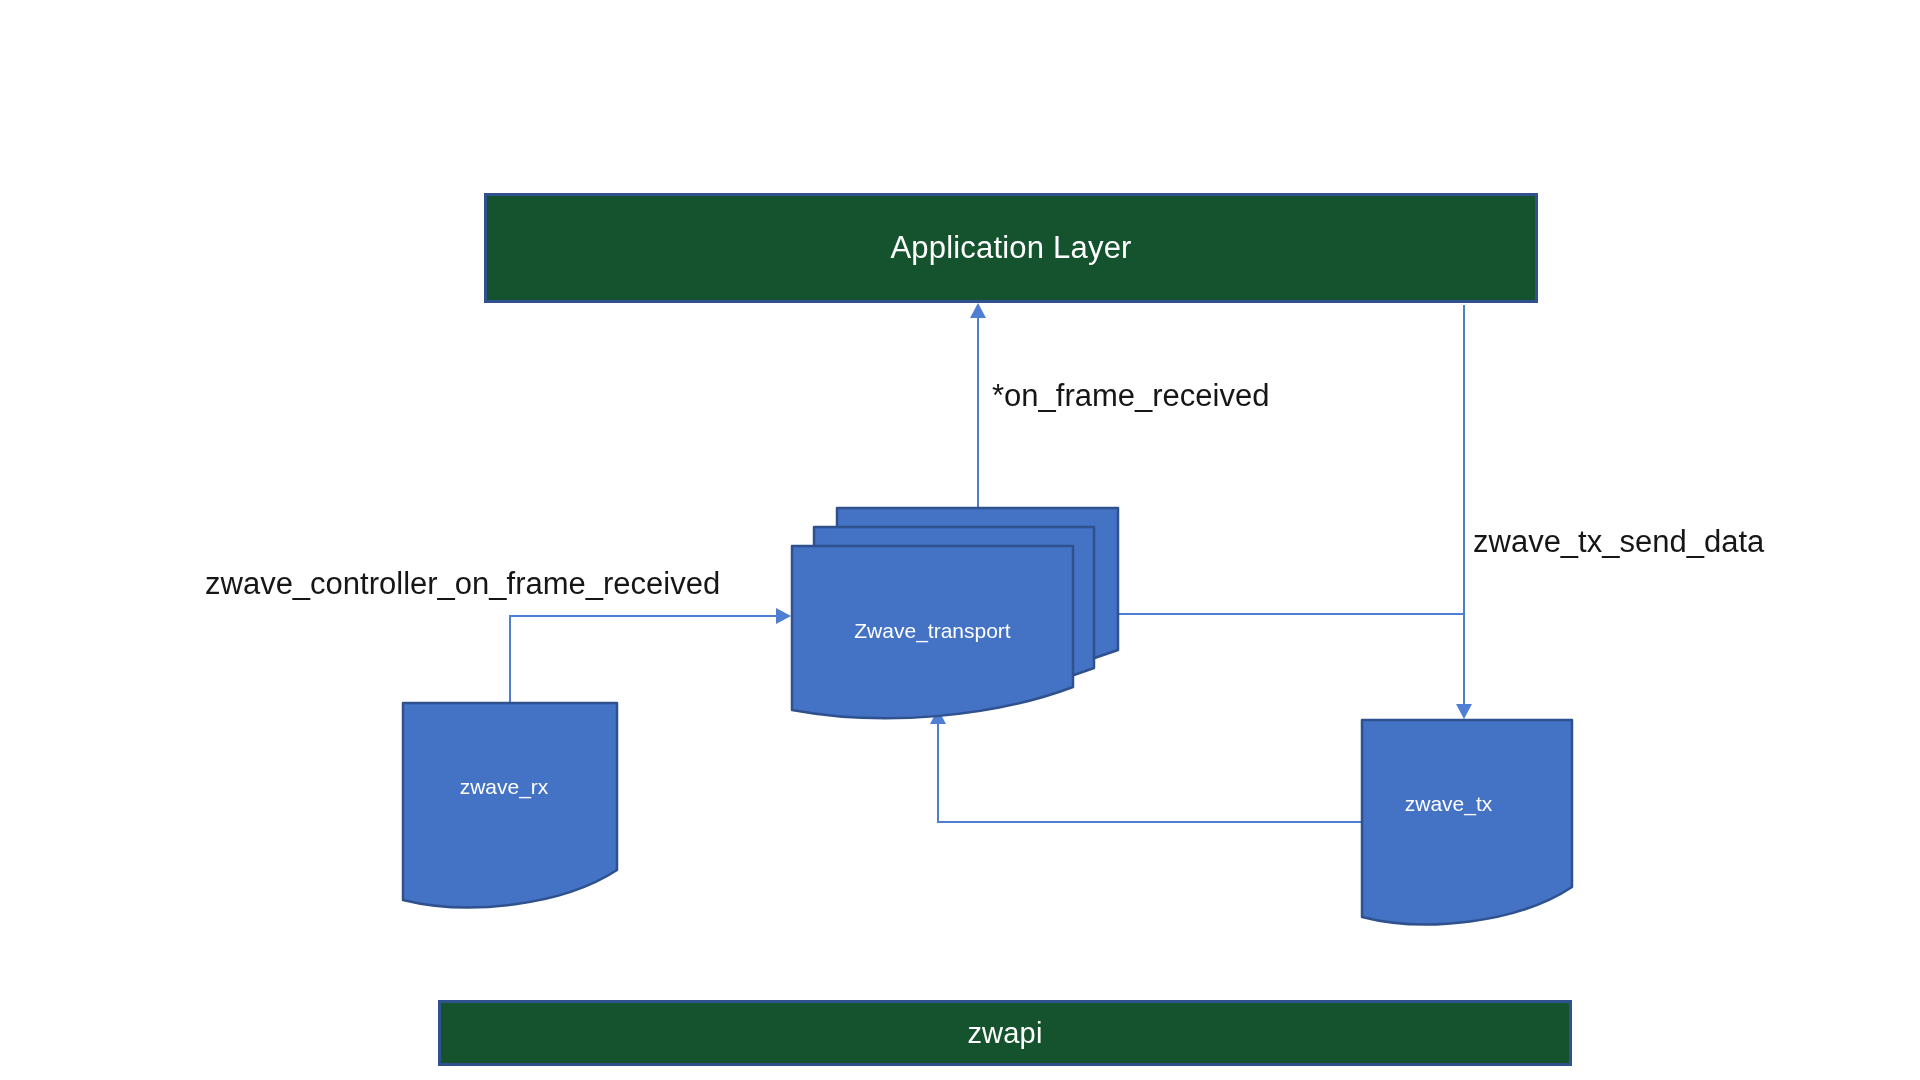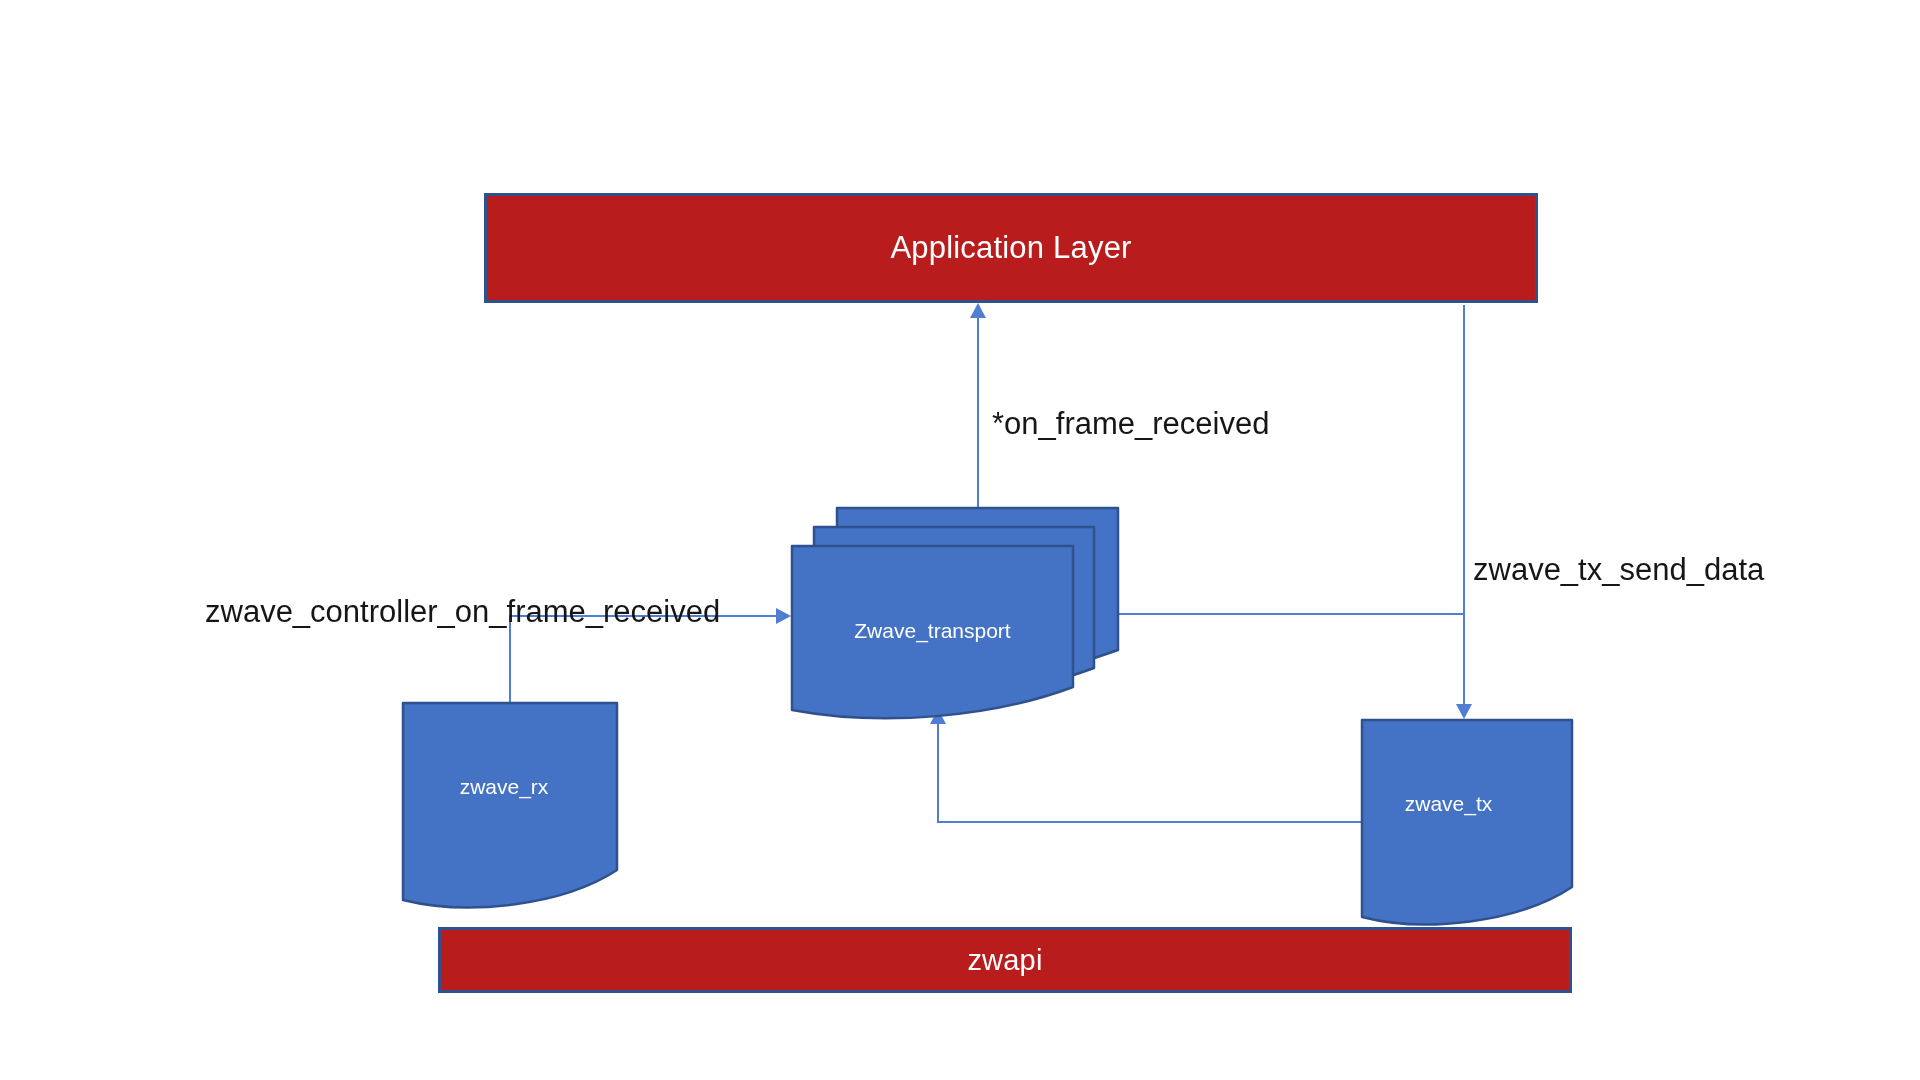--- a/index.html
+++ b/index.html
@@ -16,21 +16,21 @@
     overflow: hidden;
   }
   #shapes-svg {
     position: absolute;
     left: 0; top: 0;
     width: 1920px;
     height: 1080px;
   }
   .node-rect {
     position: absolute;
-    background: #b91c1c;
+    background: #14532d;
     border: 3px solid #2F528F;
     box-sizing: border-box;
     display: flex;
     align-items: center;
     justify-content: center;
   }
   .node-label {
     color: #ffffff;
     font-size: 31px;
     letter-spacing: 0.2px;
@@ -45,21 +45,20 @@
     font-size: 21px;
     white-space: nowrap;
     pointer-events: none;
   }
   .edge-label {
     position: absolute;
     color: #161616;
     font-size: 31px;
     line-height: 47px;
     white-space: nowrap;
-    margin-top: 28px;
   }
 </style>
 </head>
 <body>
 
 <div id="canvas">
 
   <svg id="shapes-svg" viewBox="0 0 1920 1080" xmlns="http://www.w3.org/2000/svg">
 
     <g stroke="#4F7ED2" stroke-width="2" fill="none">
@@ -88,21 +87,21 @@
       <path d="M403,703 h214 v167 c-55,36 -150,46 -214,30 z"></path>
 
       <path d="M1362,720 h210 v167 c-54,36 -148,46 -210,30 z"></path>
     </g>
   </svg>
 
   <div class="node-rect" style="left:484px; top:193px; width:1054px; height:110px;">
     <span class="node-label">Application Layer</span>
   </div>
 
-  <div class="node-rect" style="left:438px; top:927px; width:1134px; height:66px;">
+  <div class="node-rect" style="left:438px; top:1000px; width:1134px; height:66px;">
     <span class="node-label" style="font-size:29px;">zwapi</span>
   </div>
 
   <div class="doc-label" style="left:792px; top:556px; width:281px; height:150px;">Zwave_transport</div>
 
   <div class="doc-label" style="left:403px; top:703px; width:202px; height:167px;">zwave_rx</div>
 
   <div class="doc-label" style="left:1362px; top:720px; width:173px; height:167px;">zwave_tx</div>
 
   <div class="edge-label" style="left:205px; top:560px;">zwave_controller_on_frame_received</div>

